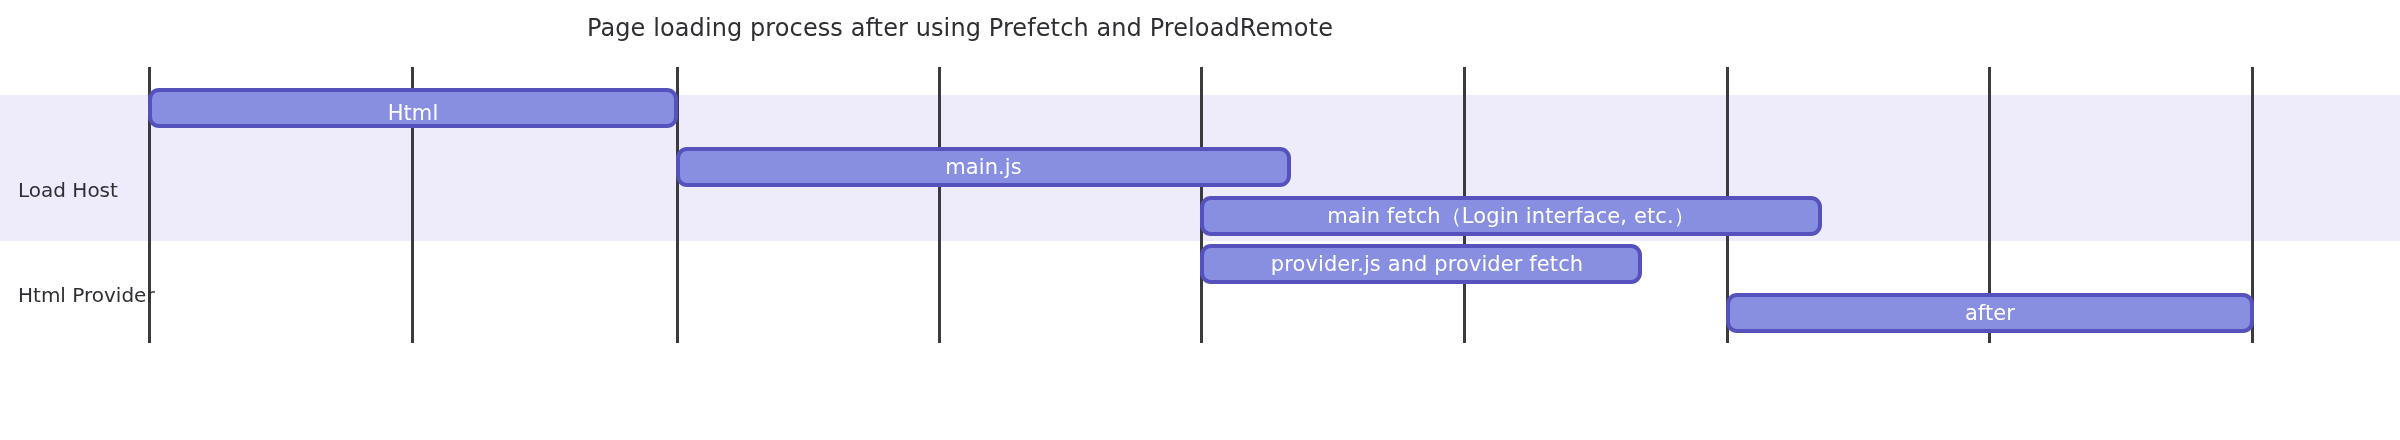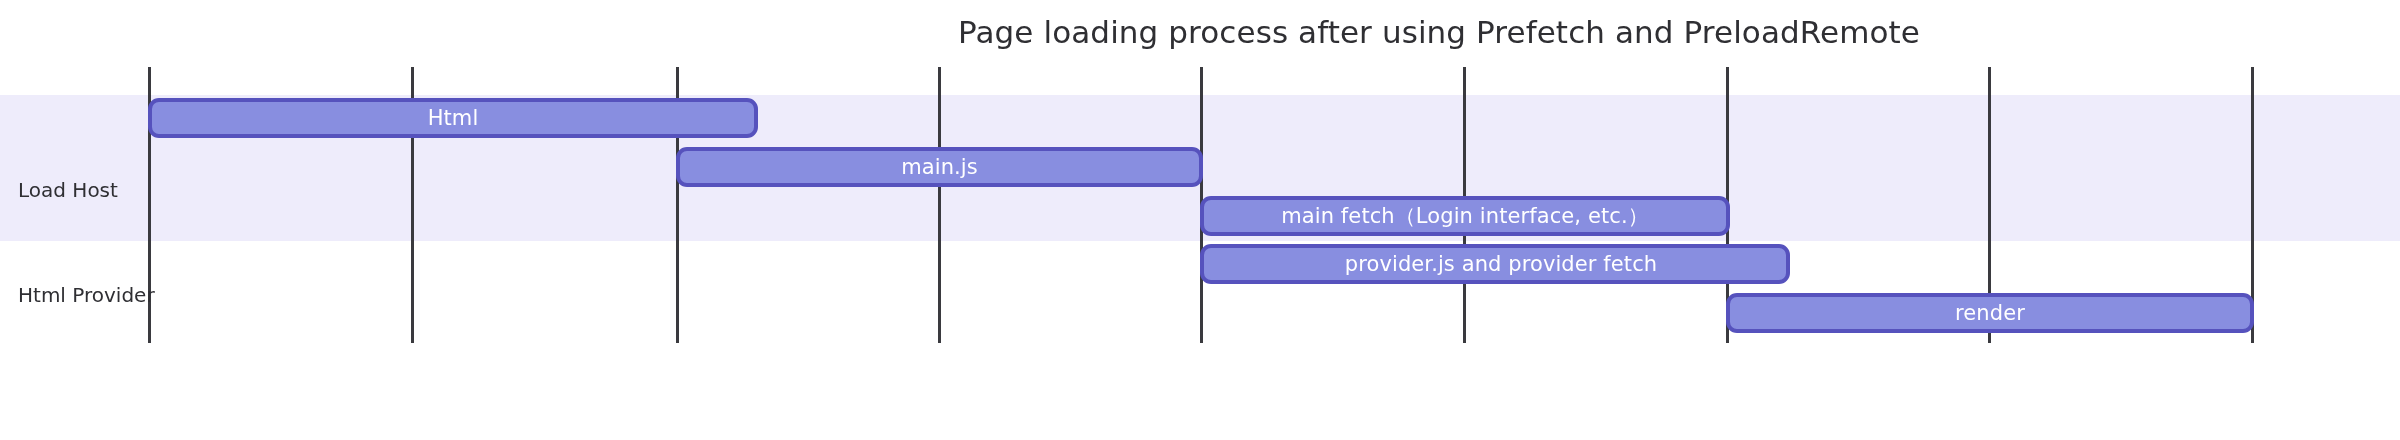--- a/index.html
+++ b/index.html
@@ -21,22 +21,22 @@
     height: 440px;
     background: #ffffff;
   }
 
   
   #chart-title {
     position: absolute;
     left: 0;
     top: 14px;
     width: 1920px;
-    text-align: right;
-    font-size: 31px;
+    text-align: center;
+    font-size: 24px;
     font-weight: 400;
     color: #2f2f33;
     letter-spacing: 0.1px;
     white-space: nowrap;
   }
 
   
   #plot-area {
     position: absolute;
     left: 0;
@@ -108,34 +108,34 @@
     <div class="gridline" style="left:1200px; top:67px; height:276px;"></div>
     <div class="gridline" style="left:1463px; top:67px; height:276px;"></div>
     <div class="gridline" style="left:1726px; top:67px; height:276px;"></div>
     <div class="gridline" style="left:1988px; top:67px; height:276px;"></div>
     <div class="gridline" style="left:2251px; top:67px; height:276px;"></div>
 
     <div class="row-label" style="top:180px;">Load Host</div>
 
     <div class="row-label" style="top:285px;">Html Provider</div>
 
-    <div class="task-bar" style="left:148px; top:98px; width:610px;">
+    <div class="task-bar" style="left:148px; top:88px; width:530px;align-items:flex-end;">
       <span class="task-bar-label">Html</span>
     </div>
 
-    <div class="task-bar" style="left:676px; top:147px; width:527px;">
+    <div class="task-bar" style="left:676px; top:147px; width:615px;">
       <span class="task-bar-label">main.js</span>
     </div>
 
-    <div class="task-bar" style="left:1200px; top:196px; width:530px;">
+    <div class="task-bar" style="left:1200px; top:196px; width:622px;">
       <span class="task-bar-label">main fetch（Login interface, etc.）</span>
     </div>
 
-    <div class="task-bar" style="left:1200px; top:244px; width:590px;padding-left:12px;">
+    <div class="task-bar" style="left:1200px; top:244px; width:442px;padding-left:12px;">
       <span class="task-bar-label">provider.js and provider fetch</span>
     </div>
 
     <div class="task-bar" style="left:1726px; top:293px; width:528px;">
-      <span class="task-bar-label">render</span>
+      <span class="task-bar-label">after</span>
     </div>
 
   </div>
 </div>
 
 </body></html>

